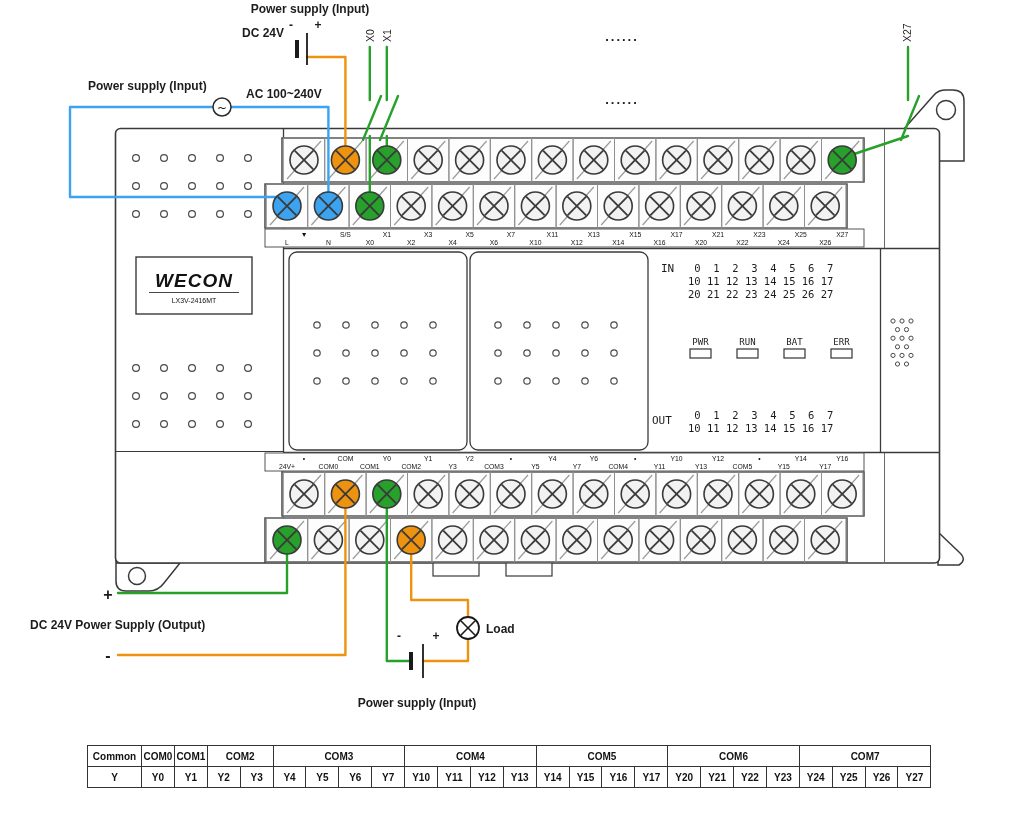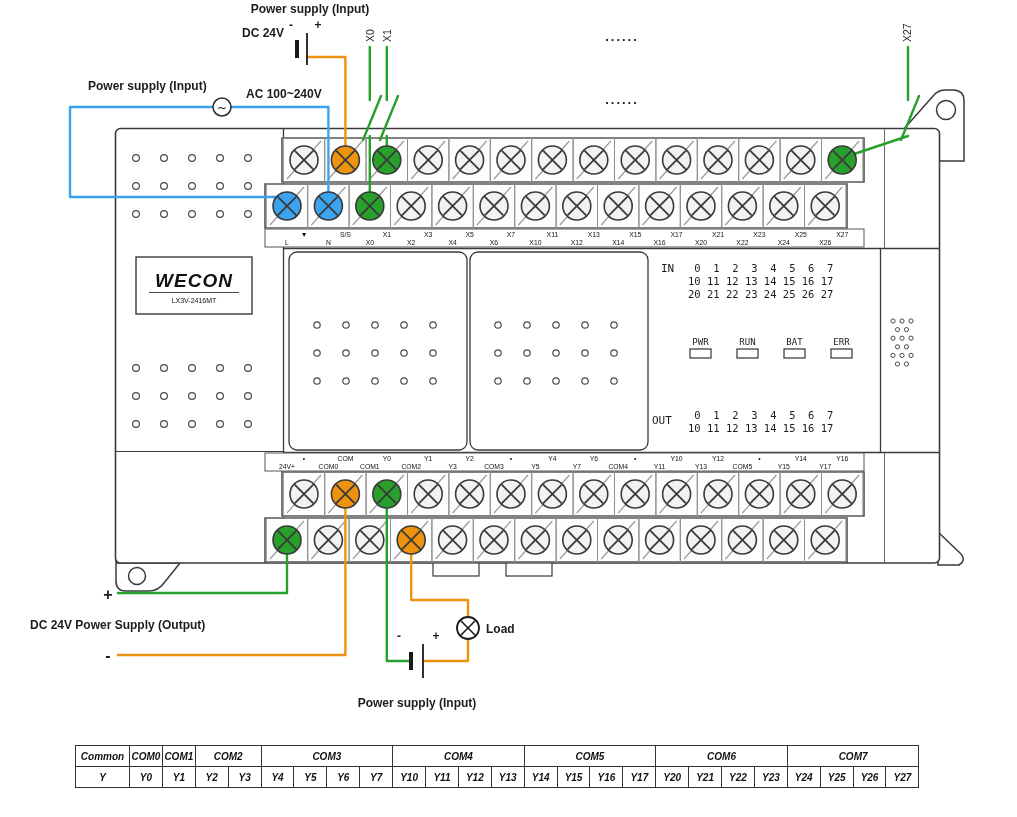--- a/index.html
+++ b/index.html
@@ -5,21 +5,21 @@
   html,body{margin:0;padding:0;background:#fff;}
   .stage{position:relative;width:1017px;height:817px;background:#fff;overflow:hidden;}
   svg{position:absolute;top:0;left:0;}
   .ann{font-family:"Liberation Sans",sans-serif;font-weight:bold;font-size:12px;fill:#1c1c1c;}
   .big{font-size:16px;}
   .xlab{font-family:"Liberation Sans",sans-serif;font-size:10.5px;fill:#1c1c1c;}
   .dots{font-family:"Liberation Sans",sans-serif;font-weight:bold;font-size:13px;letter-spacing:2px;fill:#1c1c1c;}
   .mono{font-family:"DejaVu Sans Mono",monospace;fill:#1c1c1c;white-space:pre;}
   .logo{font-family:"Liberation Sans",sans-serif;font-weight:bold;font-style:italic;font-size:19px;letter-spacing:1px;fill:#111;}
   .model{font-family:"Liberation Sans",sans-serif;font-size:7px;fill:#111;}
-  .tblwrap{position:absolute;left:75px;top:745px;font-style:italic;}
+  .tblwrap{position:absolute;left:87px;top:745px;}
   table{border-collapse:collapse;table-layout:fixed;font-family:"Liberation Sans",sans-serif;font-weight:bold;font-size:10px;color:#111;}
   td{border:1px solid #333;text-align:center;height:20px;padding:0;overflow:hidden;}
 </style>
 </head>
 <body>
 
 <div class="stage">
 <svg id="diagram" width="1017" height="740" viewBox="0 0 1017 740">
 
   <g>

